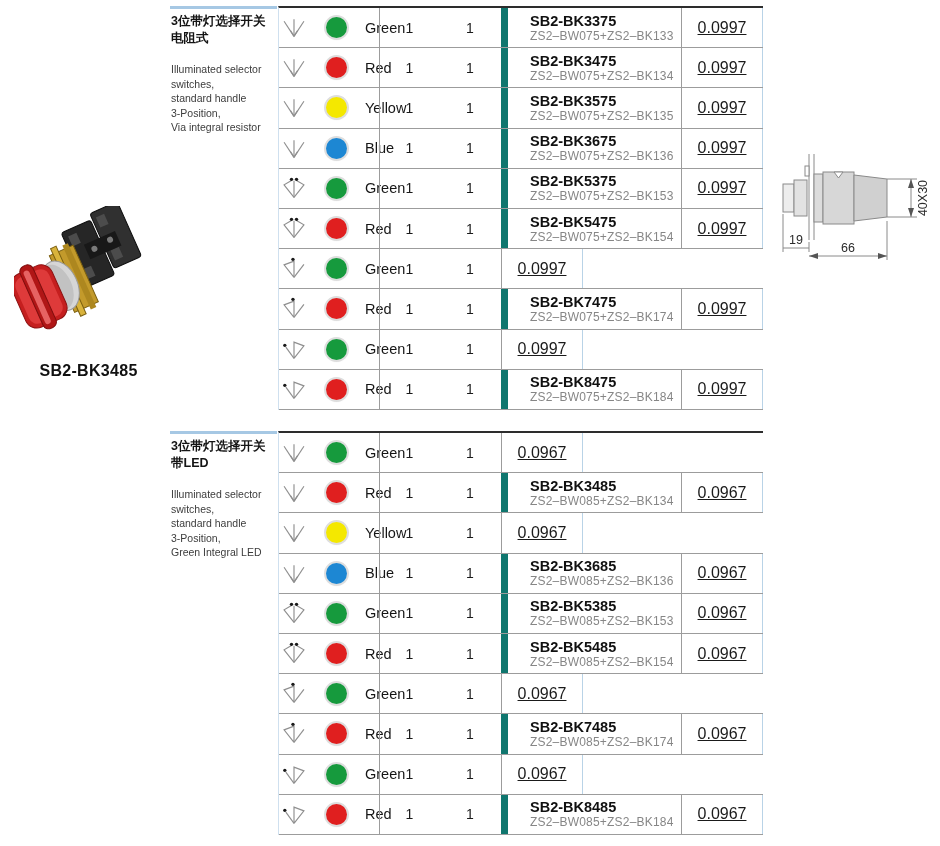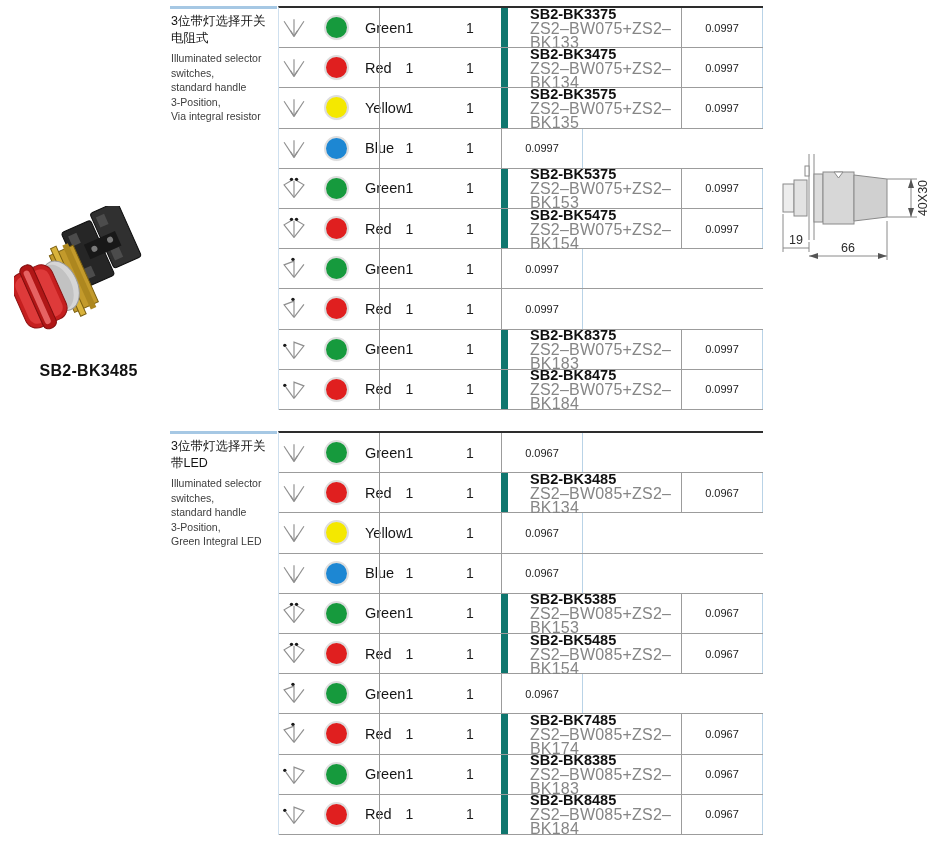--- a/index.html
+++ b/index.html
@@ -9,43 +9,43 @@
   
   .photo{position:absolute;left:14px;top:206px;}
   .photo-caption{position:absolute;left:6px;top:362px;width:165px;text-align:center;
                  font-weight:bold;font-size:16px;letter-spacing:.3px;color:#111;}
 
   
   .accent-line{position:absolute;left:170px;width:107px;height:3px;background:#a6c8e4;}
   .al-1{top:6px;} .al-2{top:431px;}
   .desc-block{position:absolute;left:171px;width:110px;}
   .db-1{top:13px;} .db-2{top:438px;}
-  .zh{font-size:12.5px;font-weight:normal;line-height:16.5px;color:#141414;white-space:nowrap;}
+  .zh{font-size:12.5px;font-weight:bold;line-height:16.5px;color:#141414;white-space:nowrap;}
   .en{font-size:10.5px;line-height:14.6px;color:#3c3c3c;white-space:nowrap;}
-  .en-first{margin-top:5px;}
+  .en-first{margin-top:16px;}
 
   
   .table{position:absolute;left:278px;width:484px;border-top:2px solid #2d2d2d;
          border-left:1px solid #cfe0ef;box-sizing:content-box;}
   .t-1{top:6px;} .t-2{top:431px;}
   .row{display:flex;height:39.2px;border-bottom:1px solid #9c9c9c;}
   .cell{display:flex;align-items:center;box-sizing:border-box;}
   .c-color{width:100px;gap:18px;padding-left:1px;align-items:center;}
   .c-q1{width:60px;justify-content:center;border-left:1px solid #9c9c9c;font-size:14px;}
   .c-q2{width:62px;justify-content:center;font-size:14px;}
   .c-model{width:180px;border-left:7px solid #0f766e;flex-direction:column;
            align-items:flex-start;justify-content:center;padding-left:22px;}
   .c-weight{width:82px;justify-content:center;border-left:1px solid #9c9c9c;
-            border-right:1px solid #b9d3e7;font-size:11px;}
+            border-right:1px solid #b9d3e7;font-size:16px;text-decoration:underline;}
   .posicon{width:28px;height:23px;flex:0 0 auto;}
   .dot{width:21px;height:21px;border-radius:50%;flex:0 0 auto;
        box-shadow:0 0 0 2px #dedede, 0 1px 2px rgba(0,0,0,.25);}
   .cname{font-size:14.5px;color:#161616;}
   .mname{font-weight:bold;font-size:14.5px;color:#101010;line-height:16px;}
-  .msub{font-size:16px;color:#868686;line-height:14px;letter-spacing:.2px;}
+  .msub{font-size:12px;color:#868686;line-height:14px;letter-spacing:.2px;}
 
   
   .dimdrawing{position:absolute;left:775px;top:148px;}
   .dimtext{font-family:"Liberation Sans", sans-serif;font-size:12.5px;fill:#2b2b2b;}
 </style>
 </head>
 <body>
 
 <div class="page">
 
@@ -165,20 +165,24 @@
         <line x1="13" y1="19.5" x2="22.5" y2="5"></line>
         <line x1="13" y1="3" x2="13" y2="19"></line>
         <path d="M9.6 14 L13 19.3 L16.4 14"></path>
       </g>
     </svg>
         <span class="dot" style="background: rgb(29, 135, 211);"></span>
         <span class="cname">Blue</span>
       </div>
       <div class="cell c-q1">1</div>
       <div class="cell c-q2">1</div>
+      <div class="cell c-model">
+        <div class="mname">SB2-BK3675</div>
+        <div class="msub">ZS2–BW075+ZS2–BK136</div>
+      </div>
       <div class="cell c-weight">0.0997</div>
     </div>
       <div class="row">
       <div class="cell c-color">
         <svg class="posicon" viewBox="0 0 26 22">
       <g stroke="#8f8f8f" stroke-width="1.1" fill="none">
         <path d="M13 19.5 L3.5 7.5 L11 3"></path>
         <path d="M15 3 L22.5 7.5 L13 19.5"></path>
         <line x1="13" y1="3.5" x2="13" y2="19.5"></line>
       </g>
@@ -241,40 +245,40 @@
         <path d="M13 19.5 L3.5 7.5 L13 4 L13 19.5"></path>
         <line x1="13" y1="19.5" x2="22.5" y2="7"></line>
       </g>
       <circle cx="12" cy="2.2" r="1.6" fill="#1a1a1a"></circle>
     </svg>
         <span class="dot" style="background: rgb(224, 31, 31);"></span>
         <span class="cname">Red</span>
       </div>
       <div class="cell c-q1">1</div>
       <div class="cell c-q2">1</div>
+      <div class="cell c-model">
+        <div class="mname">SB2-BK7475</div>
+        <div class="msub">ZS2–BW075+ZS2–BK174</div>
+      </div>
       <div class="cell c-weight">0.0997</div>
     </div>
       <div class="row">
       <div class="cell c-color">
         <svg class="posicon" viewBox="0 0 26 22">
       <g stroke="#8f8f8f" stroke-width="1.1" fill="none">
         <path d="M13 19.5 L13 4 L22.5 7.5 L13 19.5"></path>
         <line x1="13" y1="19.5" x2="5.2" y2="8.8"></line>
       </g>
       <circle cx="4.2" cy="7" r="1.6" fill="#1a1a1a"></circle>
     </svg>
         <span class="dot" style="background: rgb(22, 154, 61);"></span>
         <span class="cname">Green</span>
       </div>
       <div class="cell c-q1">1</div>
       <div class="cell c-q2">1</div>
-      <div class="cell c-model">
-        <div class="mname">SB2-BK8375</div>
-        <div class="msub">ZS2–BW075+ZS2–BK183</div>
-      </div>
       <div class="cell c-weight">0.0997</div>
     </div>
       <div class="row">
       <div class="cell c-color">
         <svg class="posicon" viewBox="0 0 26 22">
       <g stroke="#8f8f8f" stroke-width="1.1" fill="none">
         <path d="M13 19.5 L13 4 L22.5 7.5 L13 19.5"></path>
         <line x1="13" y1="19.5" x2="5.2" y2="8.8"></line>
       </g>
       <circle cx="4.2" cy="7" r="1.6" fill="#1a1a1a"></circle>
@@ -366,20 +370,24 @@
         <line x1="13" y1="19.5" x2="22.5" y2="5"></line>
         <line x1="13" y1="3" x2="13" y2="19"></line>
         <path d="M9.6 14 L13 19.3 L16.4 14"></path>
       </g>
     </svg>
         <span class="dot" style="background: rgb(29, 135, 211);"></span>
         <span class="cname">Blue</span>
       </div>
       <div class="cell c-q1">1</div>
       <div class="cell c-q2">1</div>
+      <div class="cell c-model">
+        <div class="mname">SB2-BK3685</div>
+        <div class="msub">ZS2–BW085+ZS2–BK136</div>
+      </div>
       <div class="cell c-weight">0.0967</div>
     </div>
       <div class="row">
       <div class="cell c-color">
         <svg class="posicon" viewBox="0 0 26 22">
       <g stroke="#8f8f8f" stroke-width="1.1" fill="none">
         <path d="M13 19.5 L3.5 7.5 L11 3"></path>
         <path d="M15 3 L22.5 7.5 L13 19.5"></path>
         <line x1="13" y1="3.5" x2="13" y2="19.5"></line>
       </g>
@@ -462,24 +470,20 @@
         <path d="M13 19.5 L13 4 L22.5 7.5 L13 19.5"></path>
         <line x1="13" y1="19.5" x2="5.2" y2="8.8"></line>
       </g>
       <circle cx="4.2" cy="7" r="1.6" fill="#1a1a1a"></circle>
     </svg>
         <span class="dot" style="background: rgb(22, 154, 61);"></span>
         <span class="cname">Green</span>
       </div>
       <div class="cell c-q1">1</div>
       <div class="cell c-q2">1</div>
-      <div class="cell c-model">
-        <div class="mname">SB2-BK8385</div>
-        <div class="msub">ZS2–BW085+ZS2–BK183</div>
-      </div>
       <div class="cell c-weight">0.0967</div>
     </div>
       <div class="row">
       <div class="cell c-color">
         <svg class="posicon" viewBox="0 0 26 22">
       <g stroke="#8f8f8f" stroke-width="1.1" fill="none">
         <path d="M13 19.5 L13 4 L22.5 7.5 L13 19.5"></path>
         <line x1="13" y1="19.5" x2="5.2" y2="8.8"></line>
       </g>
       <circle cx="4.2" cy="7" r="1.6" fill="#1a1a1a"></circle>

